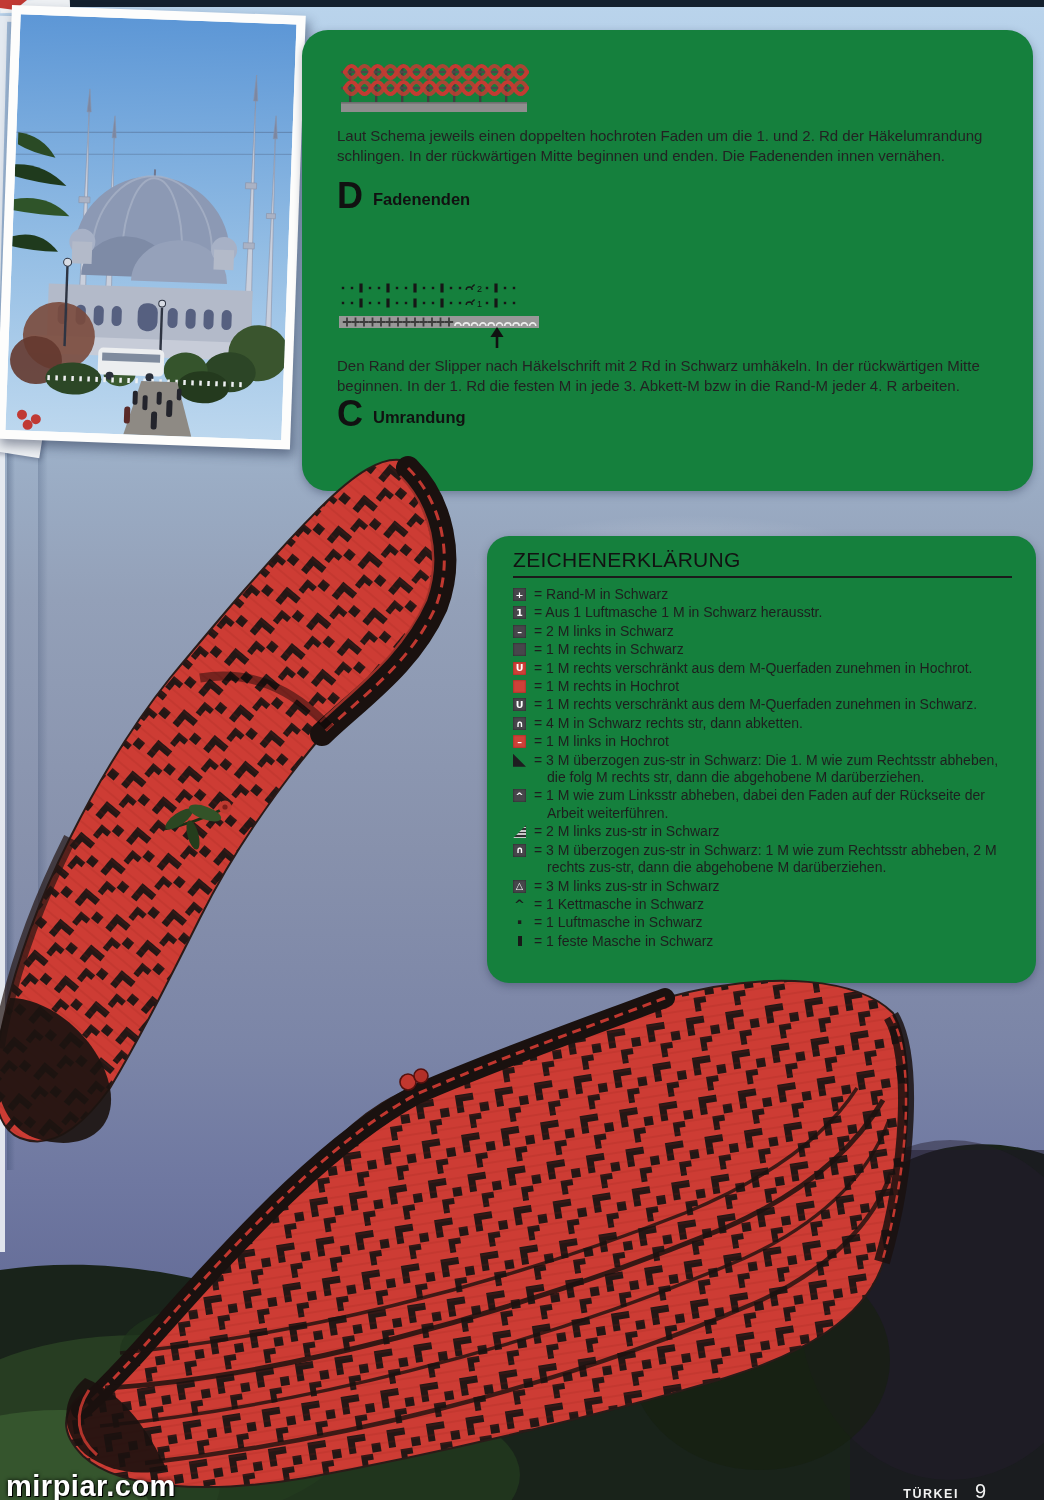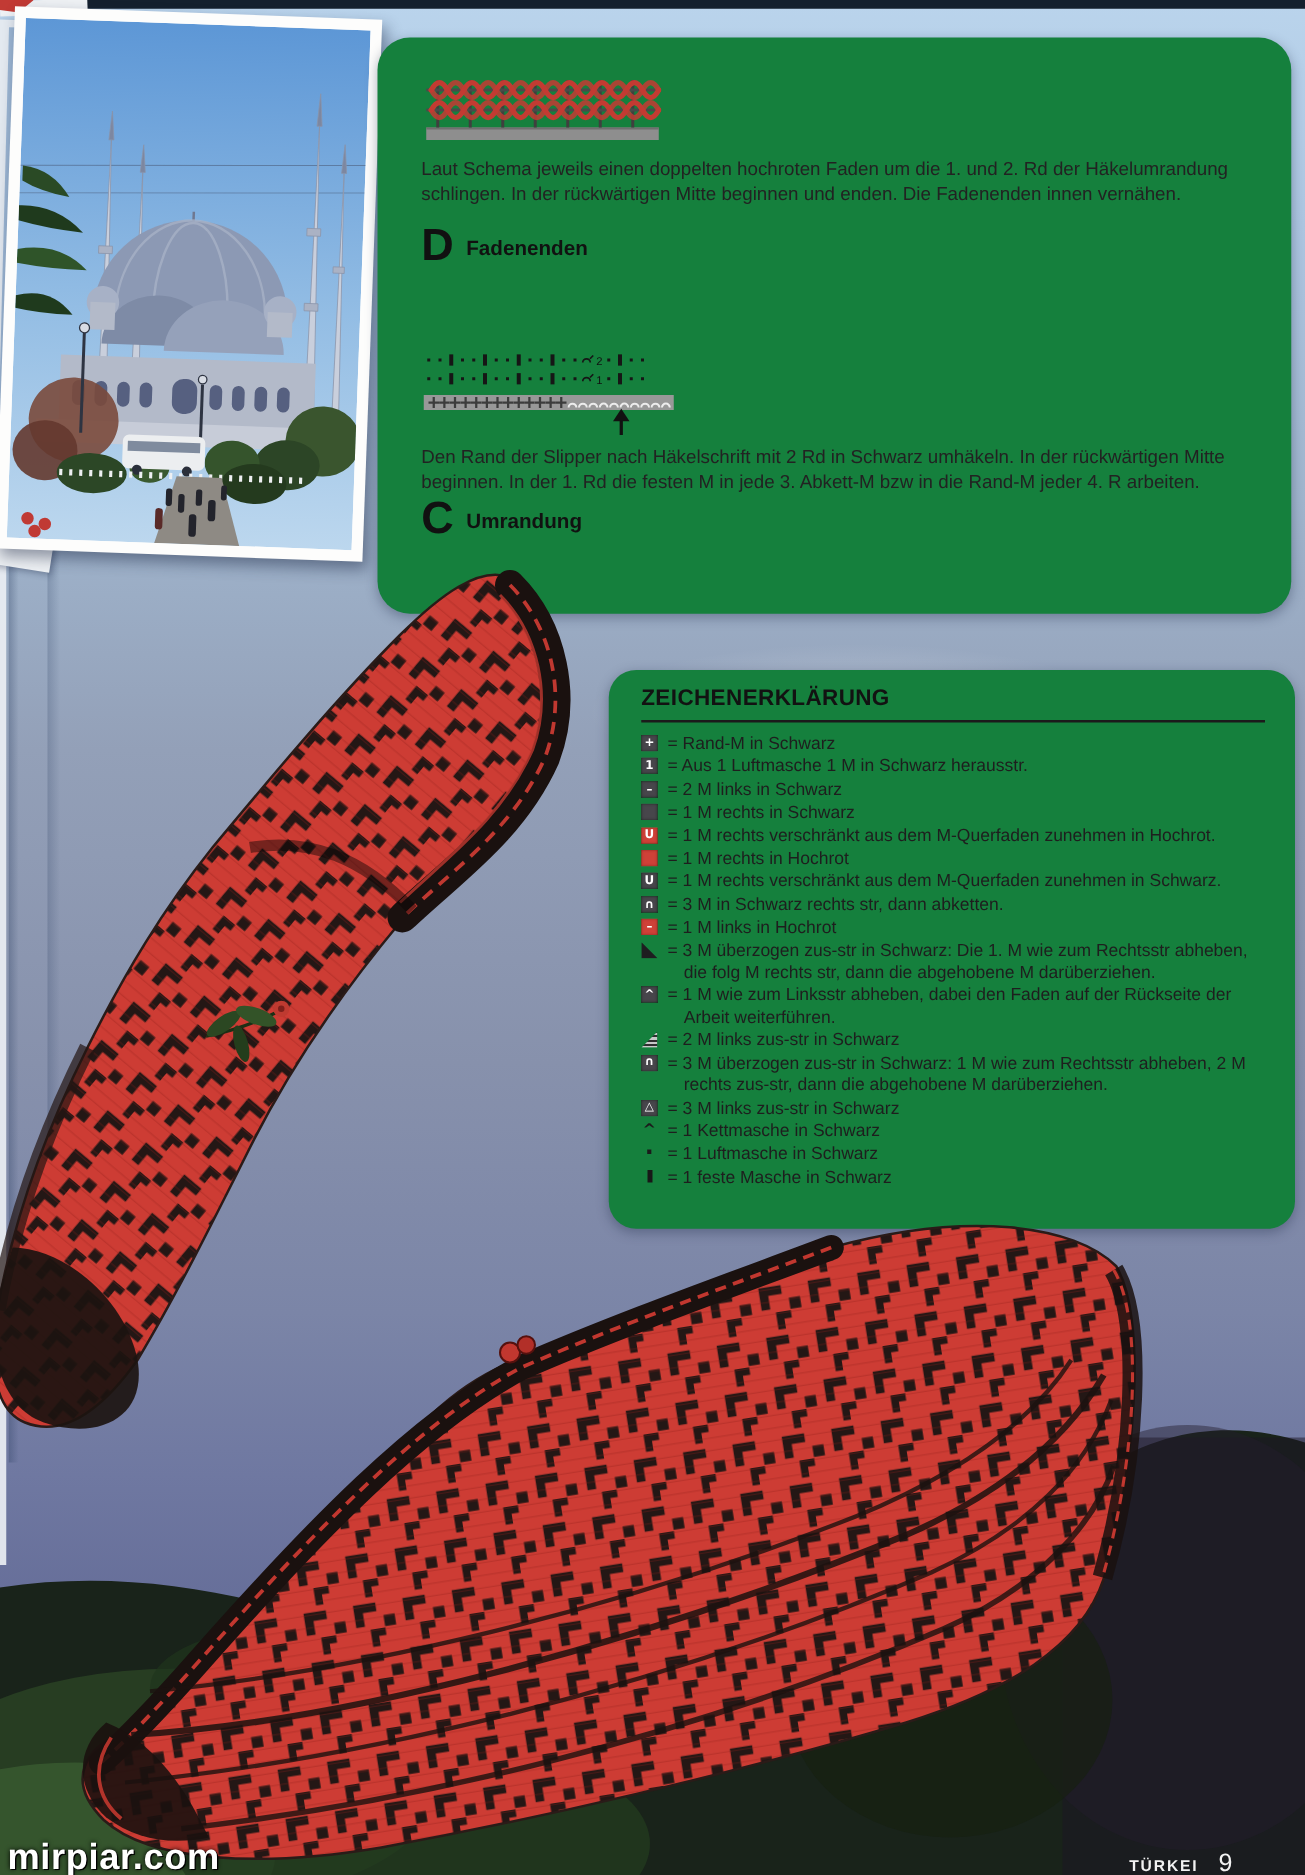--- a/index.html
+++ b/index.html
@@ -39,21 +39,21 @@
   
   .panel{position:absolute;background:#15803d;box-shadow:0 3px 9px rgba(30,40,70,.35);}
   .panel-top{left:302px;top:30px;width:731px;height:461px;border-radius:26px;}
   .legend{left:487px;top:536px;width:549px;height:447px;border-radius:22px;}
   .abs{position:absolute;}
   .para{font-size:15px;line-height:1.33;color:#222;width:658px;}
   .sec-h{display:flex;align-items:flex-end;gap:10px;color:#111;}
   .sec-h .big{font-size:36px;font-weight:700;line-height:.78;}
   .sec-h .lbl{font-size:16.5px;font-weight:700;padding-bottom:1px;}
   
-  .legend h3{margin:0;position:absolute;left:26px;top:12px;font-size:18px;font-weight:700;
+  .legend h3{margin:0;position:absolute;left:26px;top:12px;font-size:21px;font-weight:400;
              letter-spacing:.3px;color:#121212;}
   .legend .rule{position:absolute;left:26px;right:24px;top:40px;height:2px;background:#1b1b1b;}
   .legend ul{position:absolute;left:26px;top:50px;width:498px;margin:0;padding:0;list-style:none;}
   .legend li{display:flex;gap:8px;align-items:flex-start;margin-bottom:1px;}
   .ltxt{font-size:14px;line-height:17.4px;color:#1e1e1e;padding-left:13px;text-indent:-13px;}
   .sym{width:13px;height:13px;flex:0 0 auto;margin-top:2px;display:inline-flex;align-items:center;
        justify-content:center;font:700 9.5px/1 "DejaVu Sans",sans-serif;color:#fff;}
   .sq-dark{background:#47464b;box-shadow:inset 0 0 2px #1d1d1d;}
   .sq-red{background:#cf4138;box-shadow:inset 0 0 2px #7e201b;}
   .tri-solid{background:#1e1d20;clip-path:polygon(0 0,100% 100%,0 100%);}
@@ -368,21 +368,21 @@
       <li>
           <span class="sym sq-red"></span>
           <span class="ltxt">= 1 M rechts in Hochrot</span>
         </li>
       <li>
           <span class="sym sq-dark">U</span>
           <span class="ltxt">= 1 M rechts verschränkt aus dem M-Querfaden zunehmen in Schwarz.</span>
         </li>
       <li>
           <span class="sym sq-dark">∩</span>
-          <span class="ltxt">= 3 M in Schwarz rechts str, dann abketten.</span>
+          <span class="ltxt">= 4 M in Schwarz rechts str, dann abketten.</span>
         </li>
       <li>
           <span class="sym sq-red">–</span>
           <span class="ltxt">= 1 M links in Hochrot</span>
         </li>
       <li>
           <span class="sym tri-solid"></span>
           <span class="ltxt">= 3 M überzogen zus-str in Schwarz: Die 1. M wie zum Rechtsstr abheben, die folg M rechts str, dann die abgehobene M darüberziehen.</span>
         </li>
       <li>

